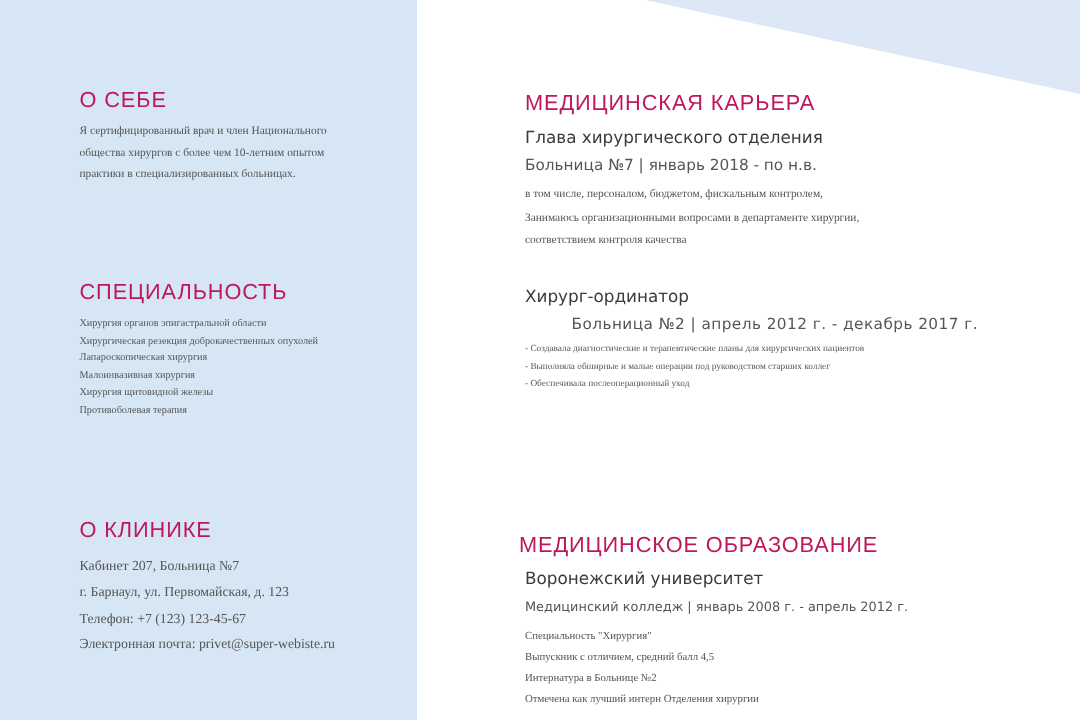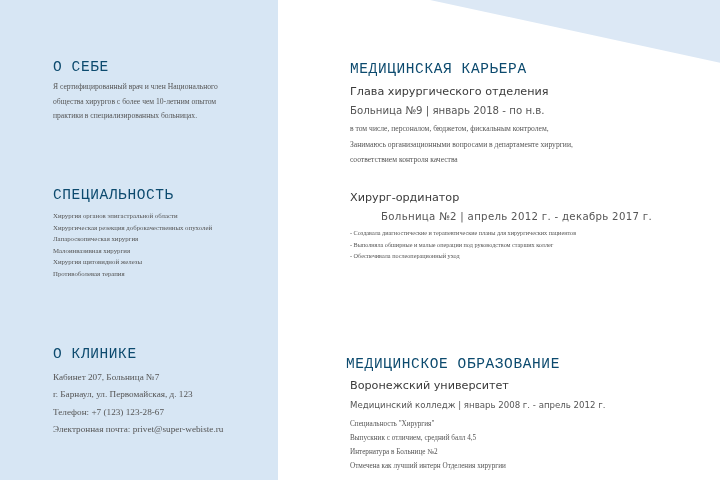--- a/index.html
+++ b/index.html
@@ -11,23 +11,23 @@
       background: #d7e6f4;
     }
     .corner {
       position: absolute; right: 0; top: 0; width: 290px; height: 64px;
       background: #dce8f5;
       clip-path: polygon(0 0, 100% 0, 100% 98%);
     }
 
     .sec-title {
       position: absolute;
-      font-family: Liberation Mono, monospace;
+      font-family: Liberation Sans, sans-serif;
       font-weight: normal;
-      color: #0c4a6e;
+      color: #be185d;
       letter-spacing: 0.6px;
       white-space: nowrap;
     }
     .left .sec-title { font-size: 14.5px; }
     .right .sec-title { font-size: 14.5px; }
 
     .body-text {
       position: absolute;
       font-family: "Liberation Serif", serif;
       color: #555;
@@ -81,30 +81,30 @@
     <li>Лапароскопическая хирургия</li>
     <li>Малоинвазивная хирургия</li>
     <li>Хирургия щитовидной железы</li>
     <li>Противоболевая терапия</li>
   </ul>
 
   <h2 class="sec-title" style="left:53px; top:346px;">О КЛИНИКЕ</h2>
   <ul class="body-text clinic-list">
     <li>Кабинет 207, Больница №7</li>
     <li>г. Барнаул, ул. Первомайская, д. 123</li>
-    <li>Телефон: +7 (123) 123-28-67</li>
+    <li>Телефон: +7 (123) 123-45-67</li>
     <li>Электронная почта: privet@super-webiste.ru</li>
   </ul>
 </div>
 
 <div class="right">
   <h2 class="sec-title" style="left:350px; top:61px;">МЕДИЦИНСКАЯ КАРЬЕРА</h2>
 
   <div class="job-title" style="left:350px; top:85px;">Глава хирургического отделения</div>
-  <div class="meta meta1">Больница №9 | январь 2018 - по н.в.</div>
+  <div class="meta meta1">Больница №7 | январь 2018 - по н.в.</div>
   <div class="body-text desc1">
     <div>в том числе, персоналом, бюджетом, фискальным контролем,</div>
     <div>Занимаюсь организационными вопросами в департаменте хирургии,</div>
     <div>соответствием контроля качества</div>
   </div>
 
   <div class="job-title" style="left:350px; top:191px;">Хирург-ординатор</div>
   <div class="meta meta2">Больница №2 | апрель 2012 г. - декабрь 2017 г.</div>
   <ul class="body-text bullets">
     <li>- Создавала диагностические и терапевтические планы для хирургических пациентов</li>

